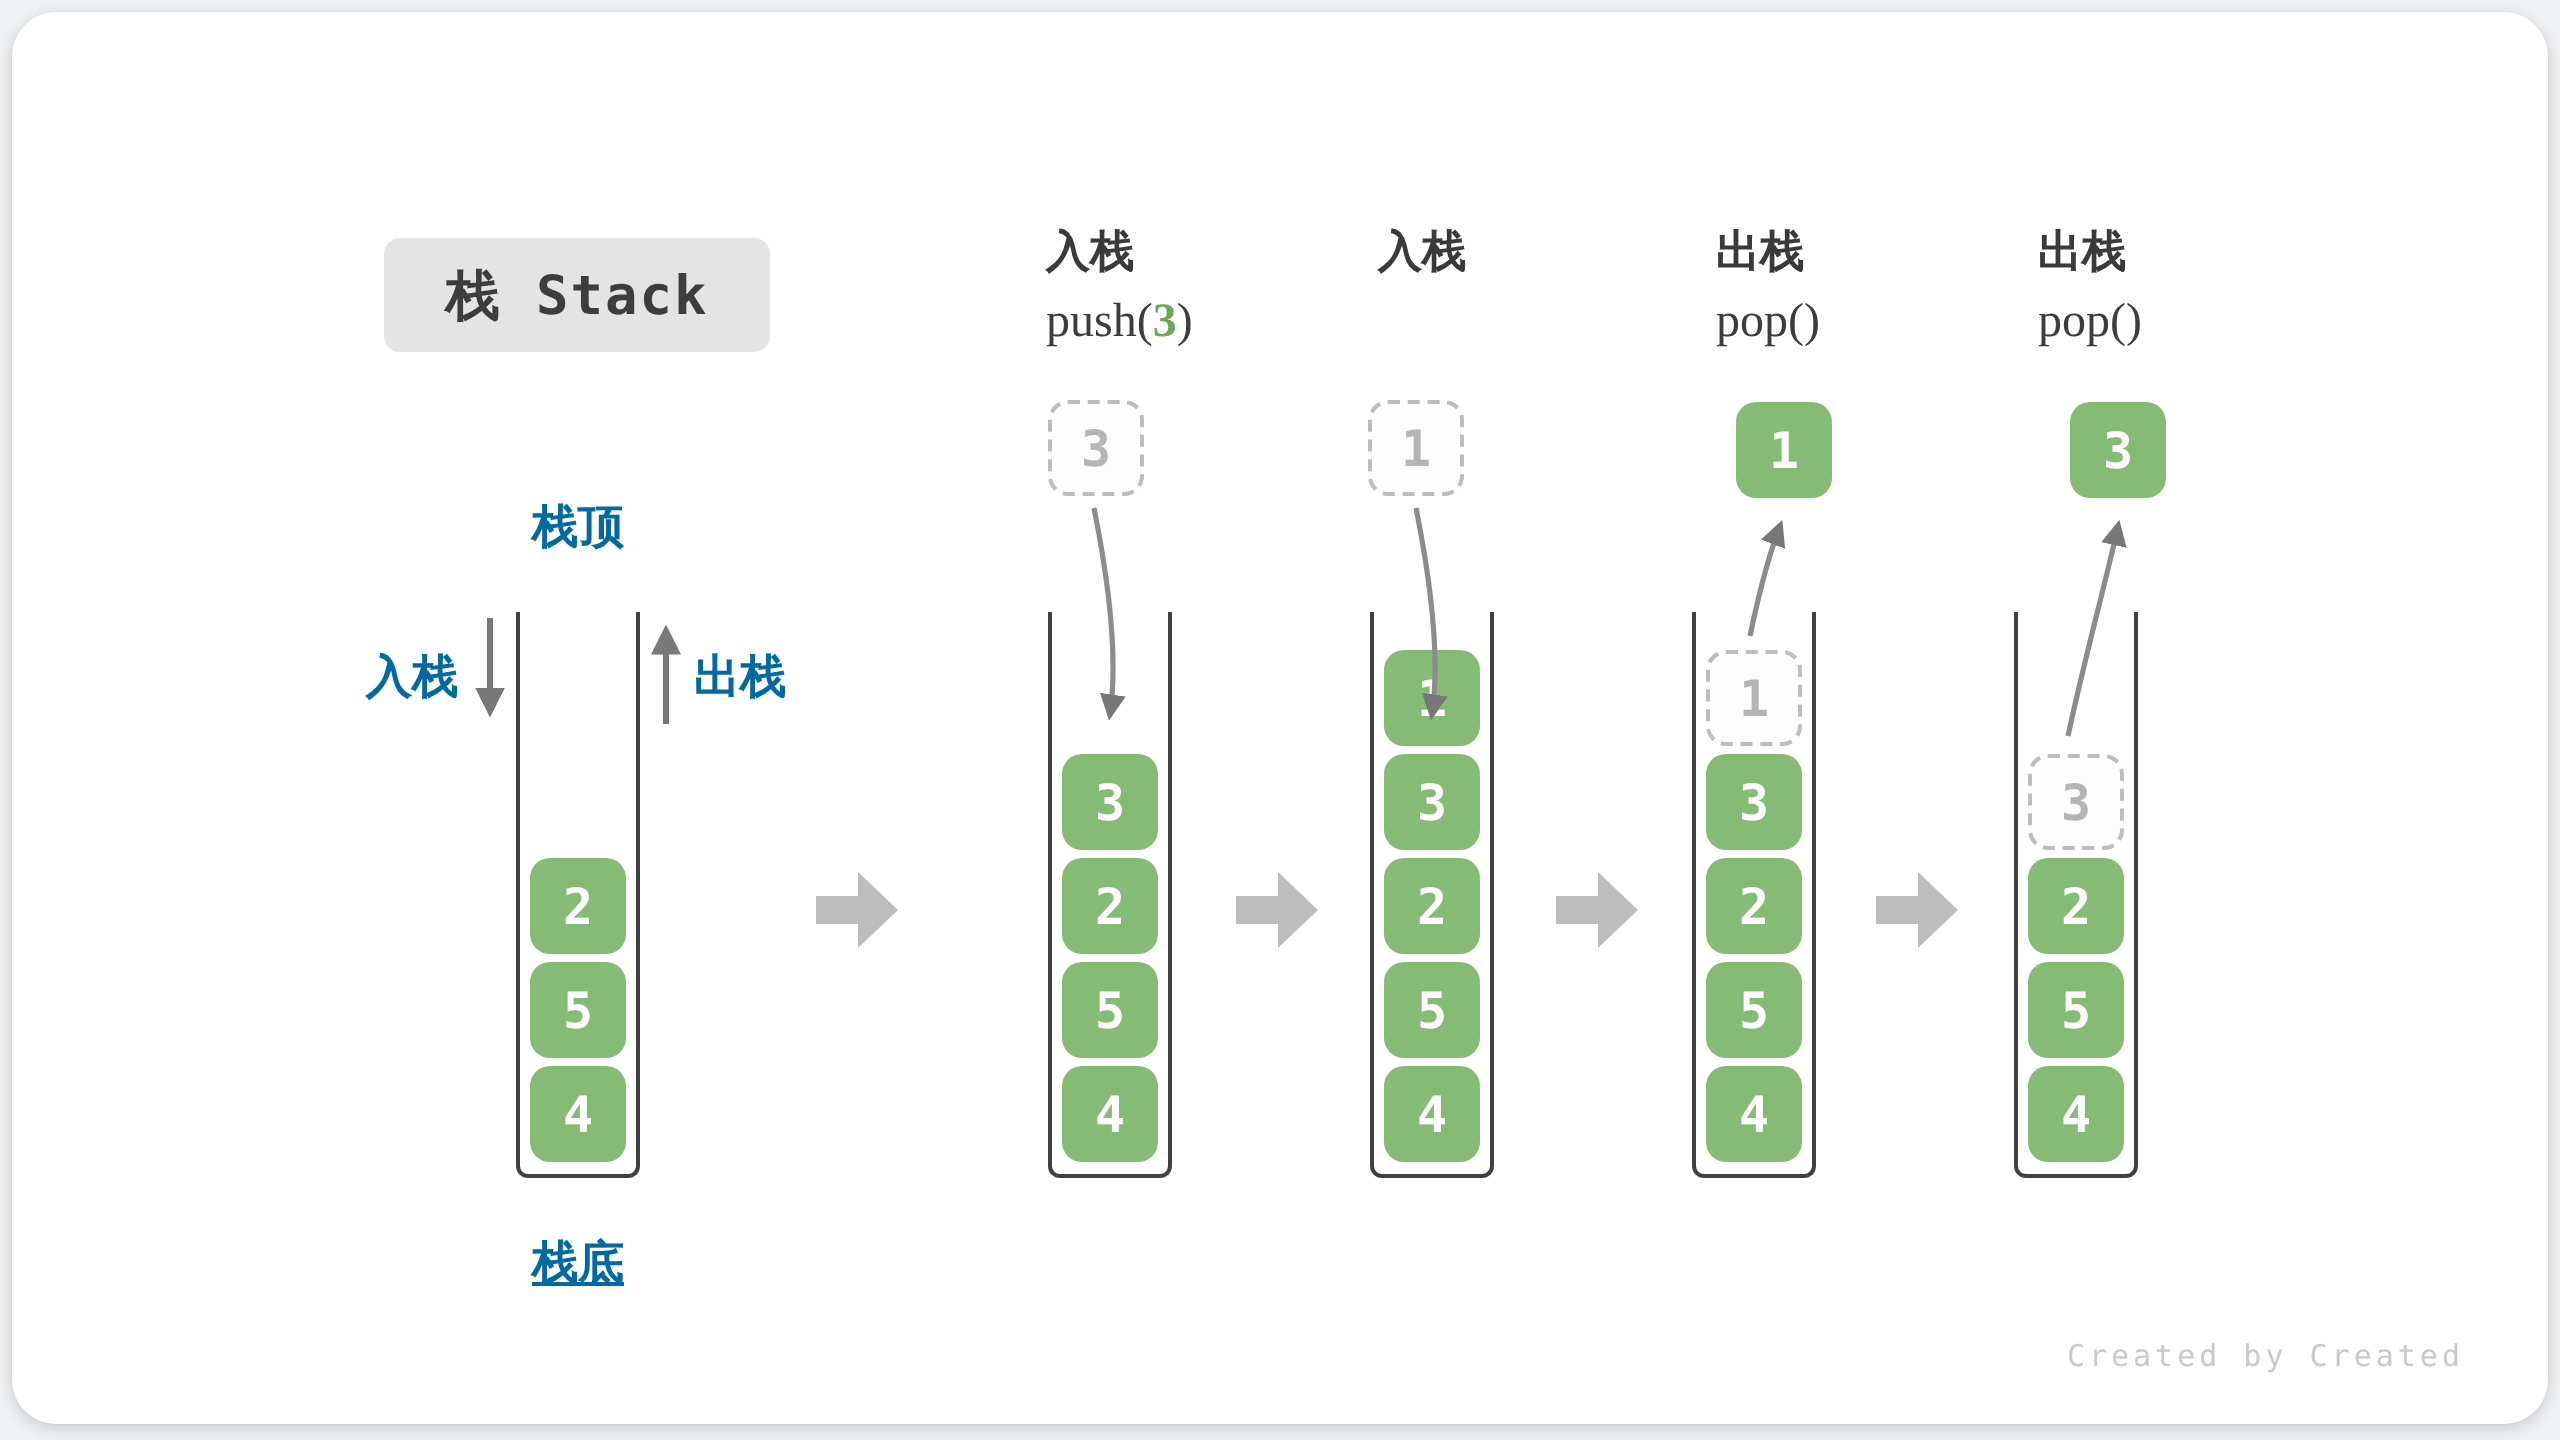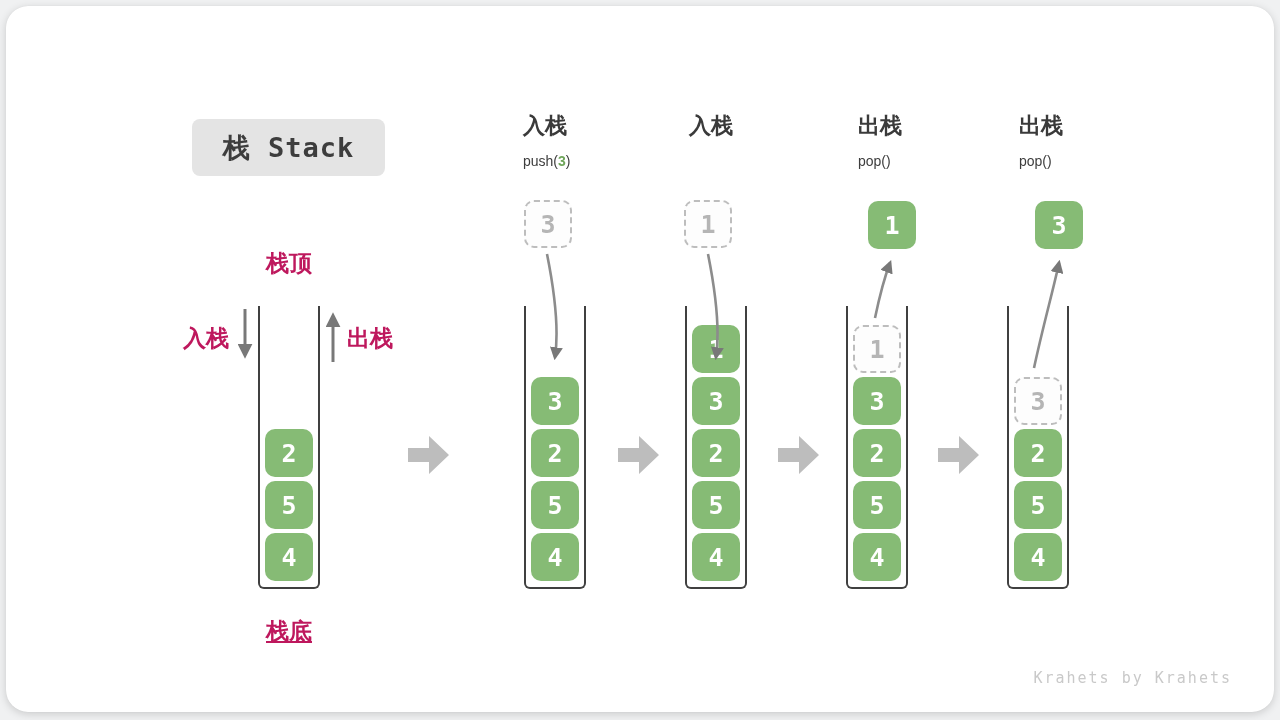--- a/index.html
+++ b/index.html
@@ -13,25 +13,25 @@
   .title-box {
     position: absolute; left: 186px; top: 113px; width: 193px; height: 57px;
     background: #e4e4e4; border-radius: 8px;
     display: flex; align-items: center; justify-content: center;
     font-family: "DejaVu Sans Mono", "Liberation Mono", monospace;
     font-size: 27px; font-weight: bold; color: #3d3d3d; letter-spacing: 1px;
   }
   .op-header { position: absolute; top: 106px; width: 160px; }
   .op-cn { font-size: 22px; font-weight: bold; color: #3a3a3a; line-height: 28px; }
   .op-code {
-    margin-top: 7px; font-family: Liberation Sans, sans-serif;
-    font-size: 14px; color: #3d3d3d; line-height: 28px;
+    margin-top: 7px; font-family: Liberation Serif, serif;
+    font-size: 24px; color: #3d3d3d; line-height: 28px;
   }
   .op-code .arg { color: #6fa55a; font-weight: bold; }
-  .cn-label { position: absolute; font-size: 23px; font-weight: bold; color: #be185d; }
+  .cn-label { position: absolute; font-size: 23px; font-weight: bold; color: #0369a1; }
   .centered { text-align: center; width: 62px; }
   .stack-container {
     position: absolute; top: 300px; width: 62px; height: 283px;
     border-left: 2px solid #404040; border-right: 2px solid #404040; border-bottom: 2px solid #404040;
     border-radius: 0 0 6px 6px; background: #ffffff;
   }
   .cell {
     position: absolute; width: 48px; height: 48px; border-radius: 10px;
     background: #86bb75; color: #ffffff;
     display: flex; align-items: center; justify-content: center;
@@ -130,15 +130,15 @@
 
       <path d="M 869 312 C 874 288 879 270 884 257" stroke="#8c8c8c" stroke-width="2.6" fill="none" marker-end="url(#ah)"></path>
       <path d="M 1028 362 C 1037 320 1047 285 1053 257" stroke="#8c8c8c" stroke-width="2.6" fill="none" marker-end="url(#ah)"></path>
 
       <polygon points="402,442 423,442 423,430 443,449 423,468 423,456 402,456" fill="#bdbdbd"></polygon>
       <polygon points="612,442 633,442 633,430 653,449 633,468 633,456 612,456" fill="#bdbdbd"></polygon>
       <polygon points="772,442 793,442 793,430 813,449 793,468 793,456 772,456" fill="#bdbdbd"></polygon>
       <polygon points="932,442 953,442 953,430 973,449 953,468 953,456 932,456" fill="#bdbdbd"></polygon>
     </svg>
 
-    <div class="watermark">Krahets by Krahets</div>
+    <div class="watermark">Created by Created</div>
   </div>
 </div>
 
 </body></html>

